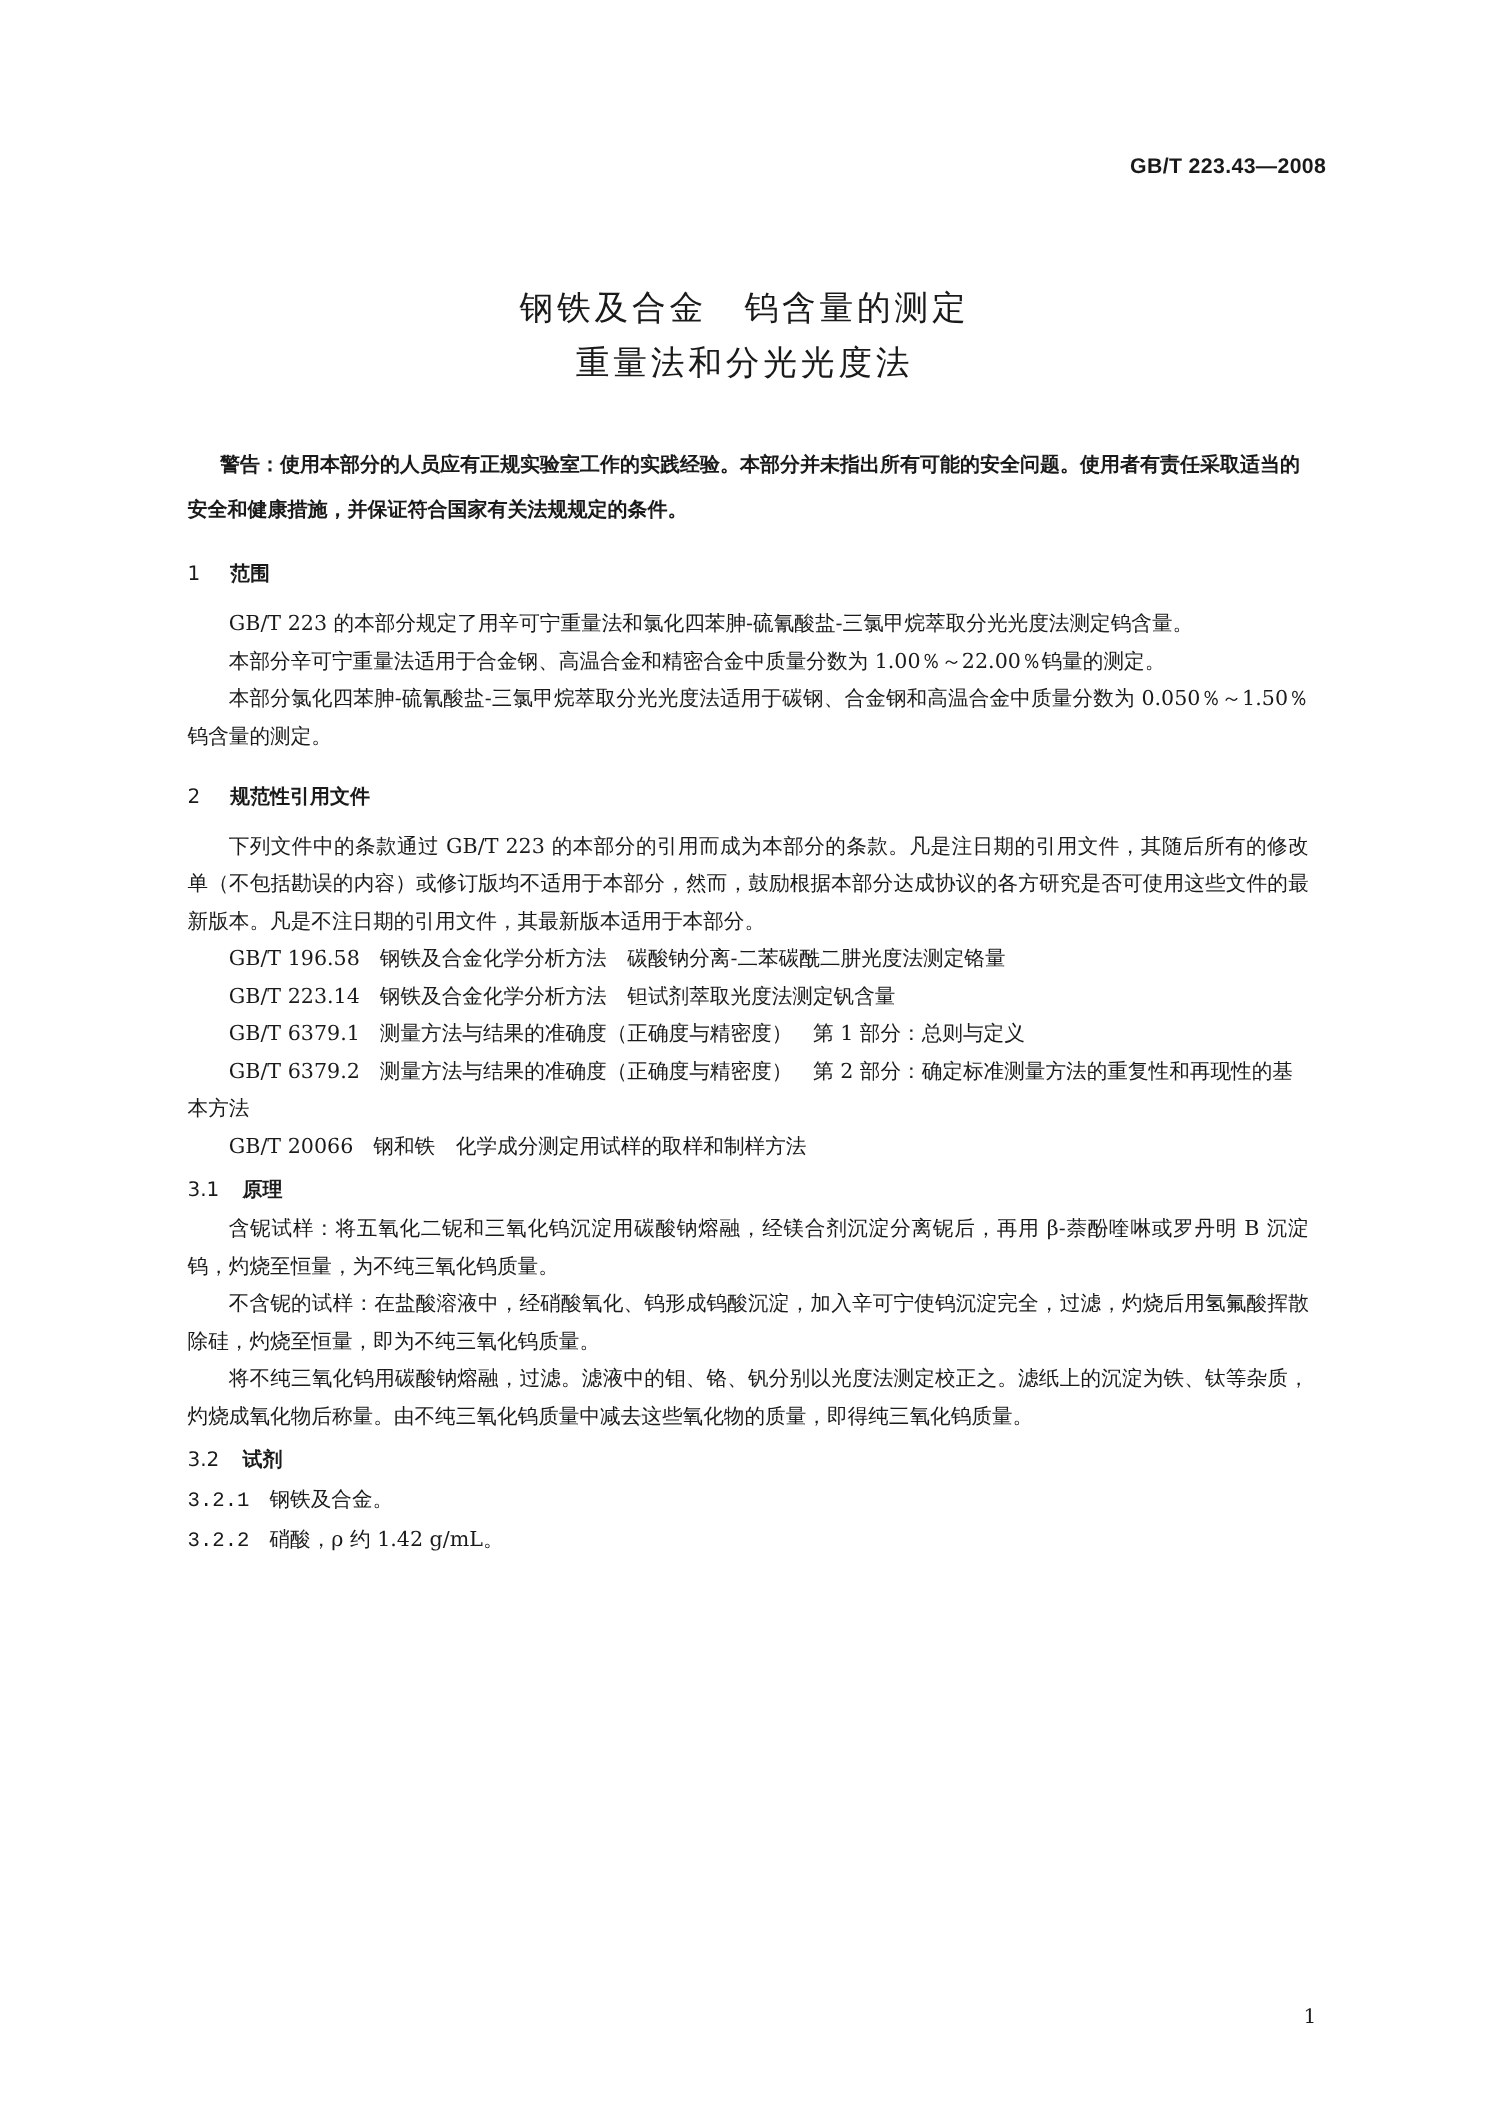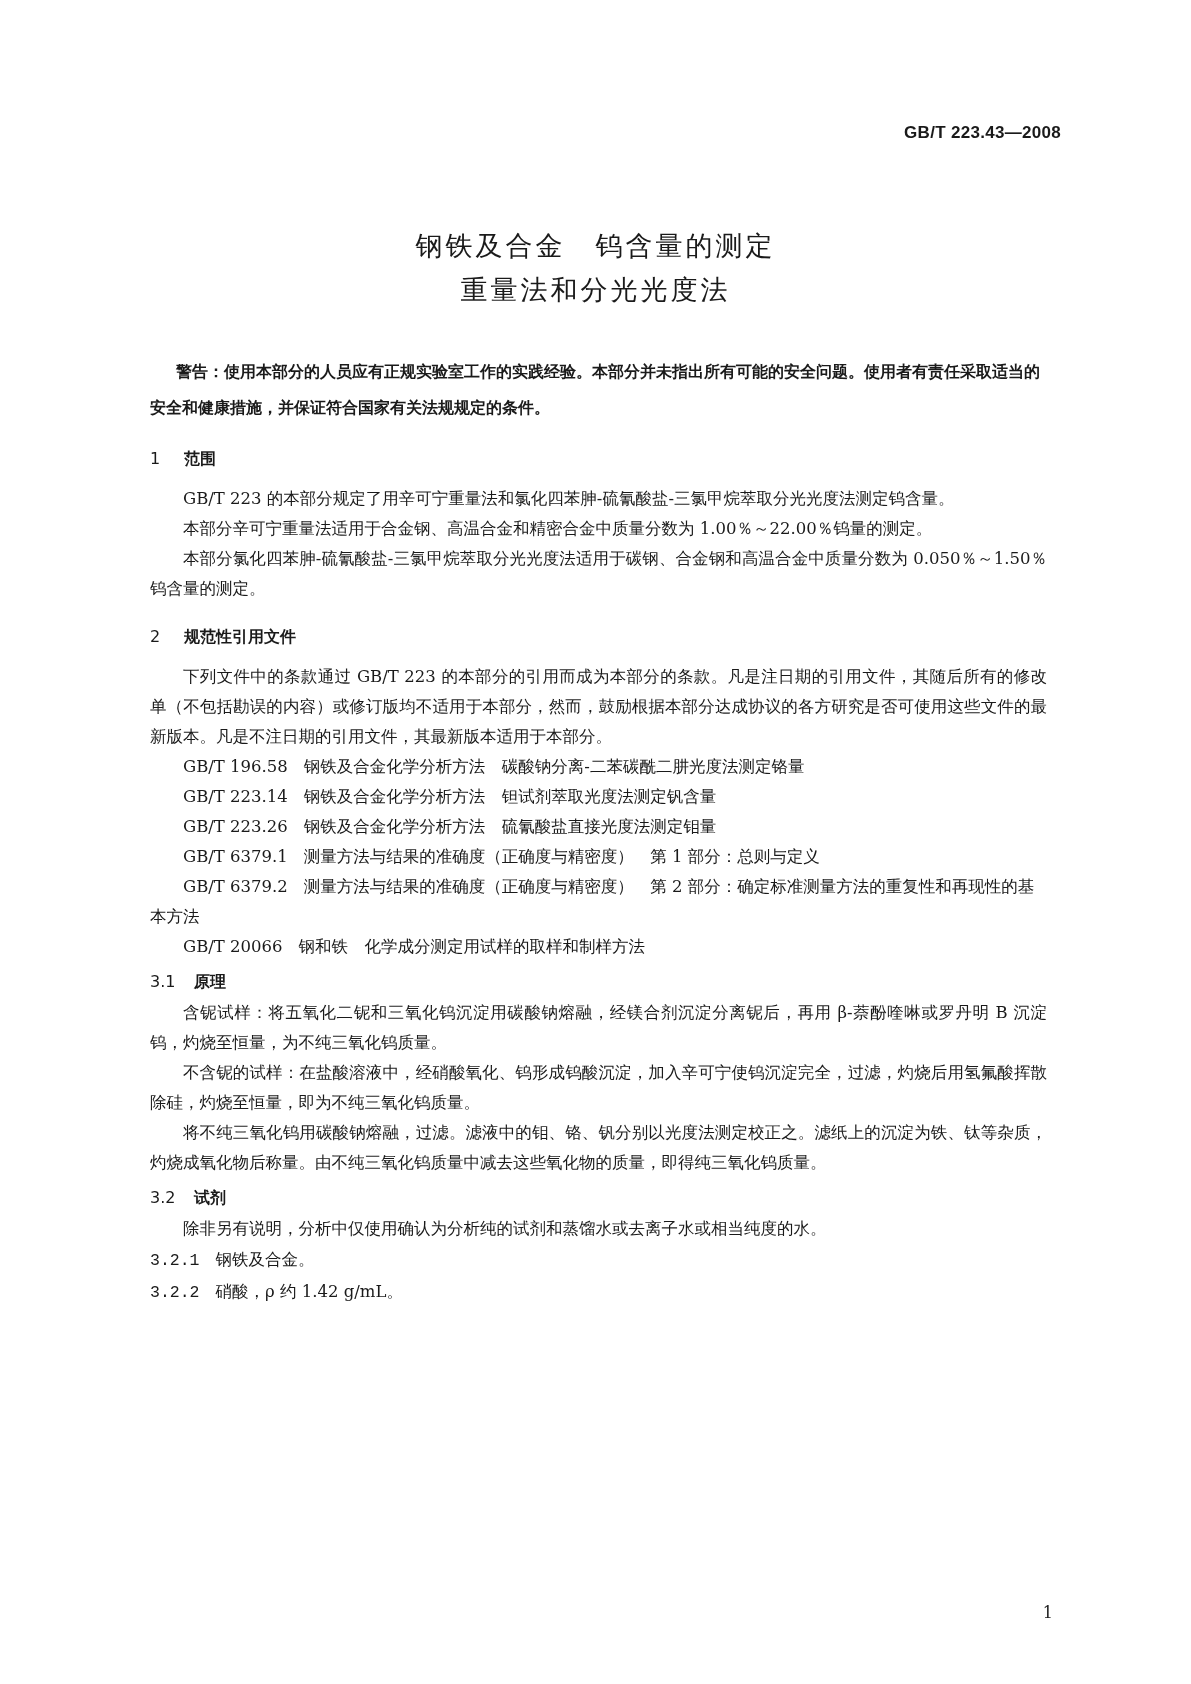--- a/index.html
+++ b/index.html
@@ -46,35 +46,33 @@
     <p class="para">GB/T 223 的本部分规定了用辛可宁重量法和氯化四苯胂-硫氰酸盐-三氯甲烷萃取分光光度法测定钨含量。</p>
     <p class="para">本部分辛可宁重量法适用于合金钢、高温合金和精密合金中质量分数为 1.00％～22.00％钨量的测定。</p>
     <p class="para">本部分氯化四苯胂-硫氰酸盐-三氯甲烷萃取分光光度法适用于碳钢、合金钢和高温合金中质量分数为 0.050％～1.50％钨含量的测定。</p>
 
     <div class="h">
       <span class="num">2</span><span>规范性引用文件</span>
     </div>
     <p class="para">下列文件中的条款通过 GB/T 223 的本部分的引用而成为本部分的条款。凡是注日期的引用文件，其随后所有的修改单（不包括勘误的内容）或修订版均不适用于本部分，然而，鼓励根据本部分达成协议的各方研究是否可使用这些文件的最新版本。凡是不注日期的引用文件，其最新版本适用于本部分。</p>
     <p class="ref"><span class="code">GB/T 196.58</span><span>钢铁及合金化学分析方法　碳酸钠分离-二苯碳酰二肼光度法测定铬量</span></p>
     <p class="ref"><span class="code">GB/T 223.14</span><span>钢铁及合金化学分析方法　钽试剂萃取光度法测定钒含量</span></p>
-    <p class="ref"><span class="code">GB/T 223.26</span><span>钢铁及合金化学分析方法　硫氰酸盐直接光度法测定钼量</span></p>
     <p class="ref"><span class="code">GB/T 6379.1</span><span>测量方法与结果的准确度（正确度与精密度）　第 1 部分：总则与定义</span></p>
     <p class="ref"><span class="code">GB/T 6379.2</span><span>测量方法与结果的准确度（正确度与精密度）　第 2 部分：确定标准测量方法的重复性和再现性的基本方法</span></p>
     <p class="ref"><span class="code">GB/T 20066</span><span>钢和铁　化学成分测定用试样的取样和制样方法</span></p>
 
 
     <div class="h3">
       <span class="num">3.1</span><span>原理</span>
     </div>
     <p class="para">含铌试样：将五氧化二铌和三氧化钨沉淀用碳酸钠熔融，经镁合剂沉淀分离铌后，再用 β-萘酚喹啉或罗丹明 B 沉淀钨，灼烧至恒量，为不纯三氧化钨质量。</p>
     <p class="para">不含铌的试样：在盐酸溶液中，经硝酸氧化、钨形成钨酸沉淀，加入辛可宁使钨沉淀完全，过滤，灼烧后用氢氟酸挥散除硅，灼烧至恒量，即为不纯三氧化钨质量。</p>
     <p class="para">将不纯三氧化钨用碳酸钠熔融，过滤。滤液中的钼、铬、钒分别以光度法测定校正之。滤纸上的沉淀为铁、钛等杂质，灼烧成氧化物后称量。由不纯三氧化钨质量中减去这些氧化物的质量，即得纯三氧化钨质量。</p>
 
     <div class="h3">
       <span class="num">3.2</span><span>试剂</span>
     </div>
-    <p class="para">除非另有说明，分析中仅使用确认为分析纯的试剂和蒸馏水或去离子水或相当纯度的水。</p>
     <p class="sub"><span class="num">3.2.1</span><span>钢铁及合金。</span></p>
     <p class="sub"><span class="num">3.2.2</span><span>硝酸，ρ 约 1.42 g/mL。</span></p>
   </div>
 
   <div class="pagenum">1</div>
 </div>
 
 </body></html>

